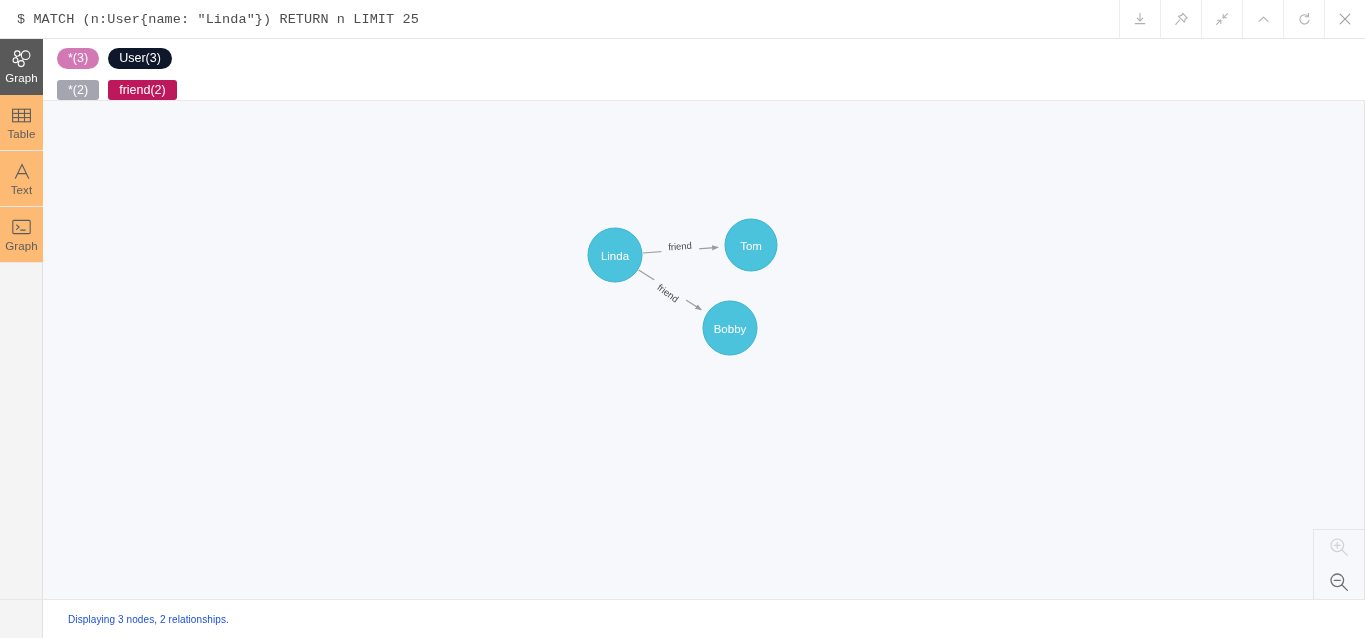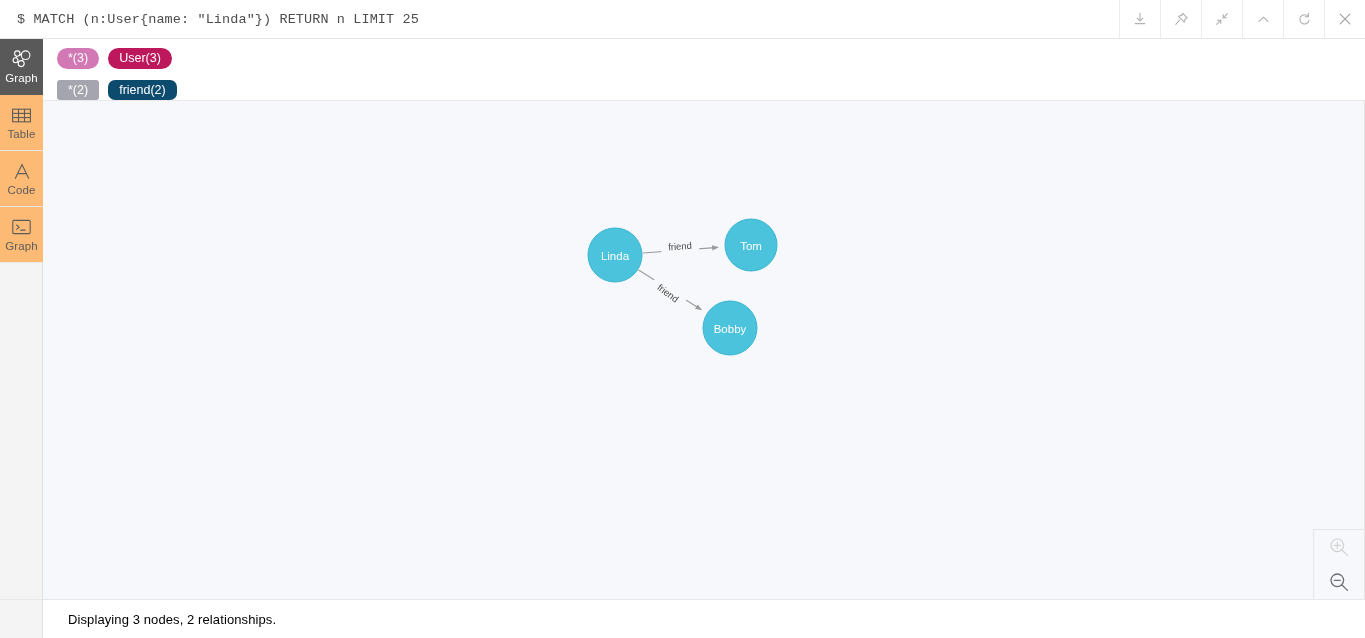--- a/index.html
+++ b/index.html
@@ -199,22 +199,22 @@
     bottom: 0; left: 43px;
     width: 1322px;
     height: 39px;
     background: #ffffff;
     border-top: 1px solid #e7e7e7;
     display: flex;
     align-items: center;
     padding-left: 25px;
   }
   .status-text {
-    font-size: 13px;
-    color: #000000;
+    font-size: 10px;
+    color: #1d4ed8;
     letter-spacing: 0.1px;
   }
 
   .sidebar-foot {
     position: absolute;
     bottom: 0; left: 0;
     width: 43px;
     height: 39px;
     background: #f4f4f4;
     border-right: 1px solid #e0e0e0;
@@ -321,47 +321,47 @@
       <span class="si-label">Table</span>
     </div>
 
     <div class="side-item">
       <span class="si-icon">
         <svg width="20" height="19" viewBox="0 0 20 19" fill="none" stroke="currentColor" stroke-width="1.1" stroke-linecap="round">
           <path d="M3.4 16.2 L10 2.6 L16.6 16.2"></path>
           <path d="M6.3 11.6 H13.7"></path>
         </svg>
       </span>
-      <span class="si-label">Code</span>
+      <span class="si-label">Text</span>
     </div>
 
     <div class="side-item">
       <span class="si-icon">
         <svg width="21" height="18" viewBox="0 0 21 18" fill="none" stroke="currentColor" stroke-width="1.1" stroke-linecap="round" stroke-linejoin="round">
           <rect x="1.8" y="2.4" width="17.4" height="13.2" rx="1"></rect>
           <path d="M5.6 7.0 L8.2 9.2 L5.6 11.4"></path>
           <path d="M9.6 12.1 H14.2"></path>
         </svg>
       </span>
       <span class="si-label">Graph</span>
     </div>
 
   </div>
   <div class="sidebar-foot"></div>
 
   <div class="chips-panel">
 
     <div class="chip-row">
       <span class="chip" style="background: rgb(210, 120, 180);">*(3)</span>
-      <span class="chip" style="background: #be185d;">User(3)</span>
+      <span class="chip" style="background: #0f172a;">User(3)</span>
     </div>
 
     <div class="chip-row">
       <span class="chip rel" style="background: rgb(165, 165, 176);">*(2)</span>
-      <span class="chip rel" style="background: #0c4a6e; border-radius: 7px;">friend(2)</span>
+      <span class="chip rel" style="background: #be185d;">friend(2)</span>
     </div>
 
   </div>
 
   <div class="canvas">
     <svg id="graph-svg" width="1322" height="498">
       <defs>
         <marker id="arrow" viewBox="0 0 10 10" refX="9" refY="5" markerWidth="6" markerHeight="6" orient="auto-start-reverse">
           <path d="M 0 1 L 10 5 L 0 9 z" fill="#9b9b9b"></path>
         </marker>

